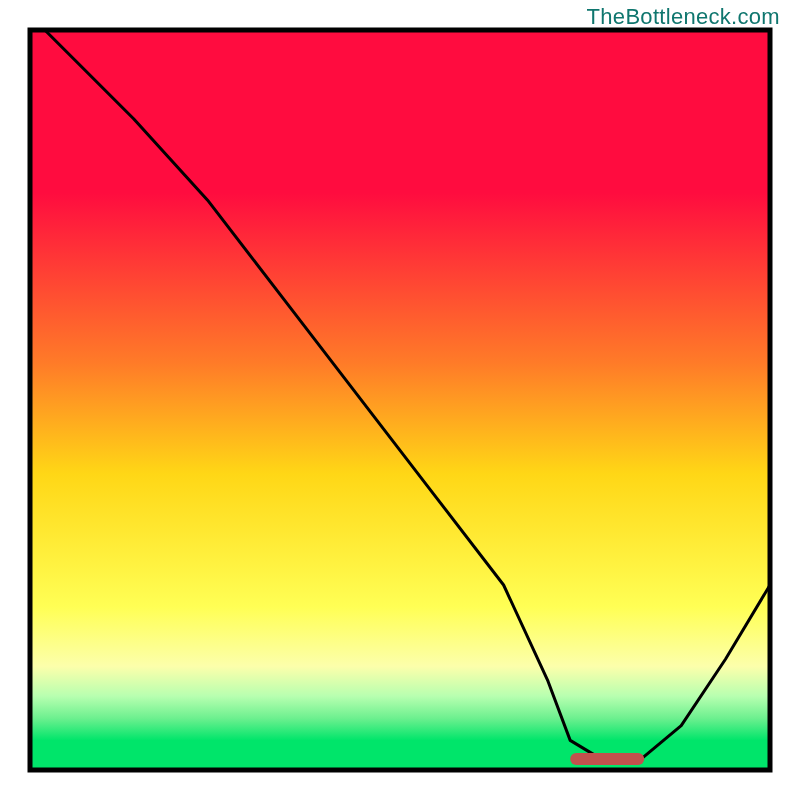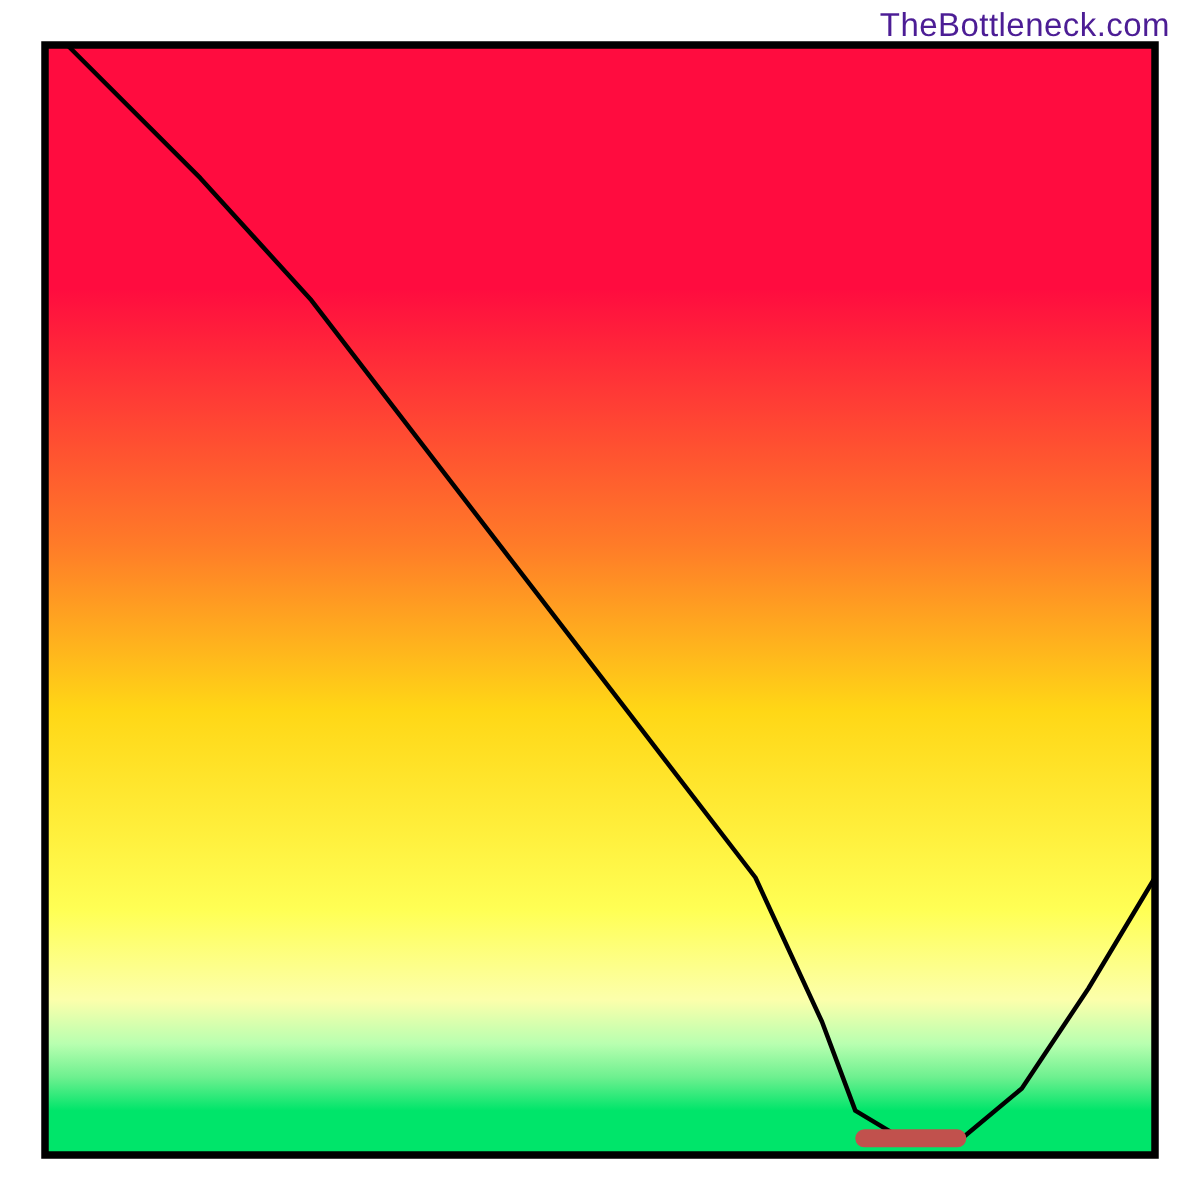--- a/index.html
+++ b/index.html
@@ -12,21 +12,21 @@
   }
   .chart-wrap {
     position: relative;
     width: 800px;
     height: 800px;
   }
   .watermark {
     position: absolute;
     top: 4px;
     right: 20px;
-    color: #4c1d95;
+    color: #0f766e;
     font-size: 22px;
     letter-spacing: 0.3px;
     font-weight: 500;
     z-index: 4;
   }
   svg {
     position: absolute;
     top: 0; left: 0;
     width: 800px;
     height: 800px;

